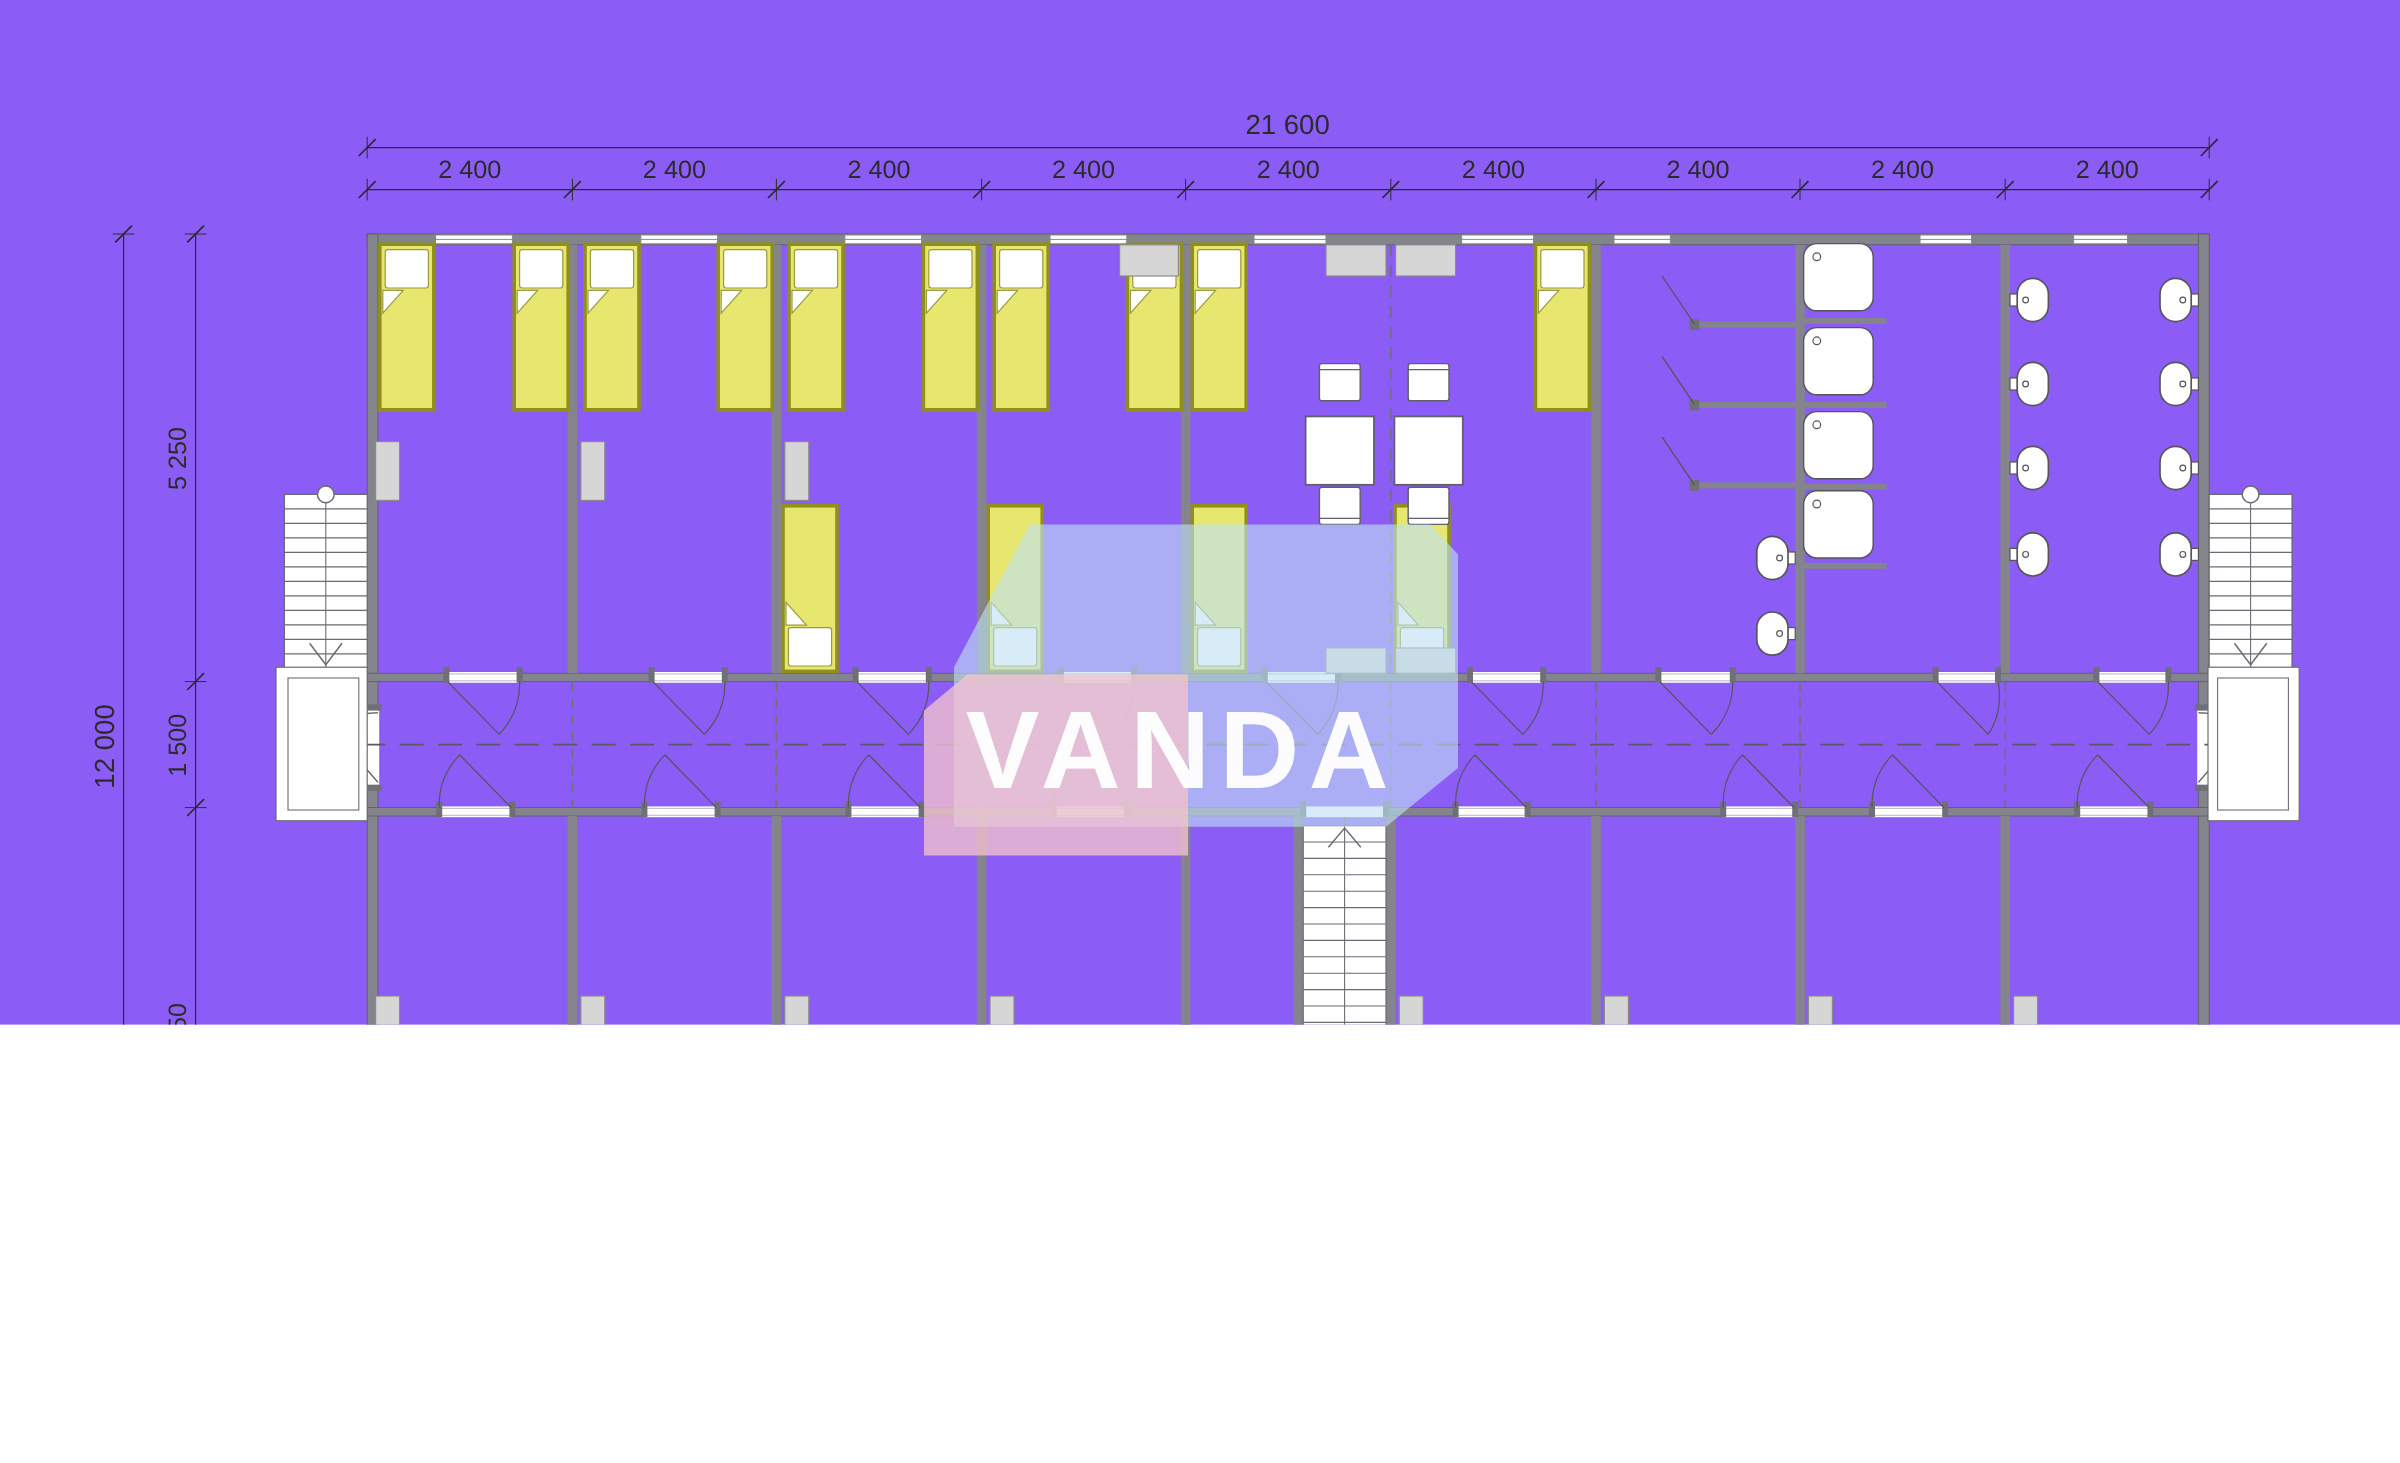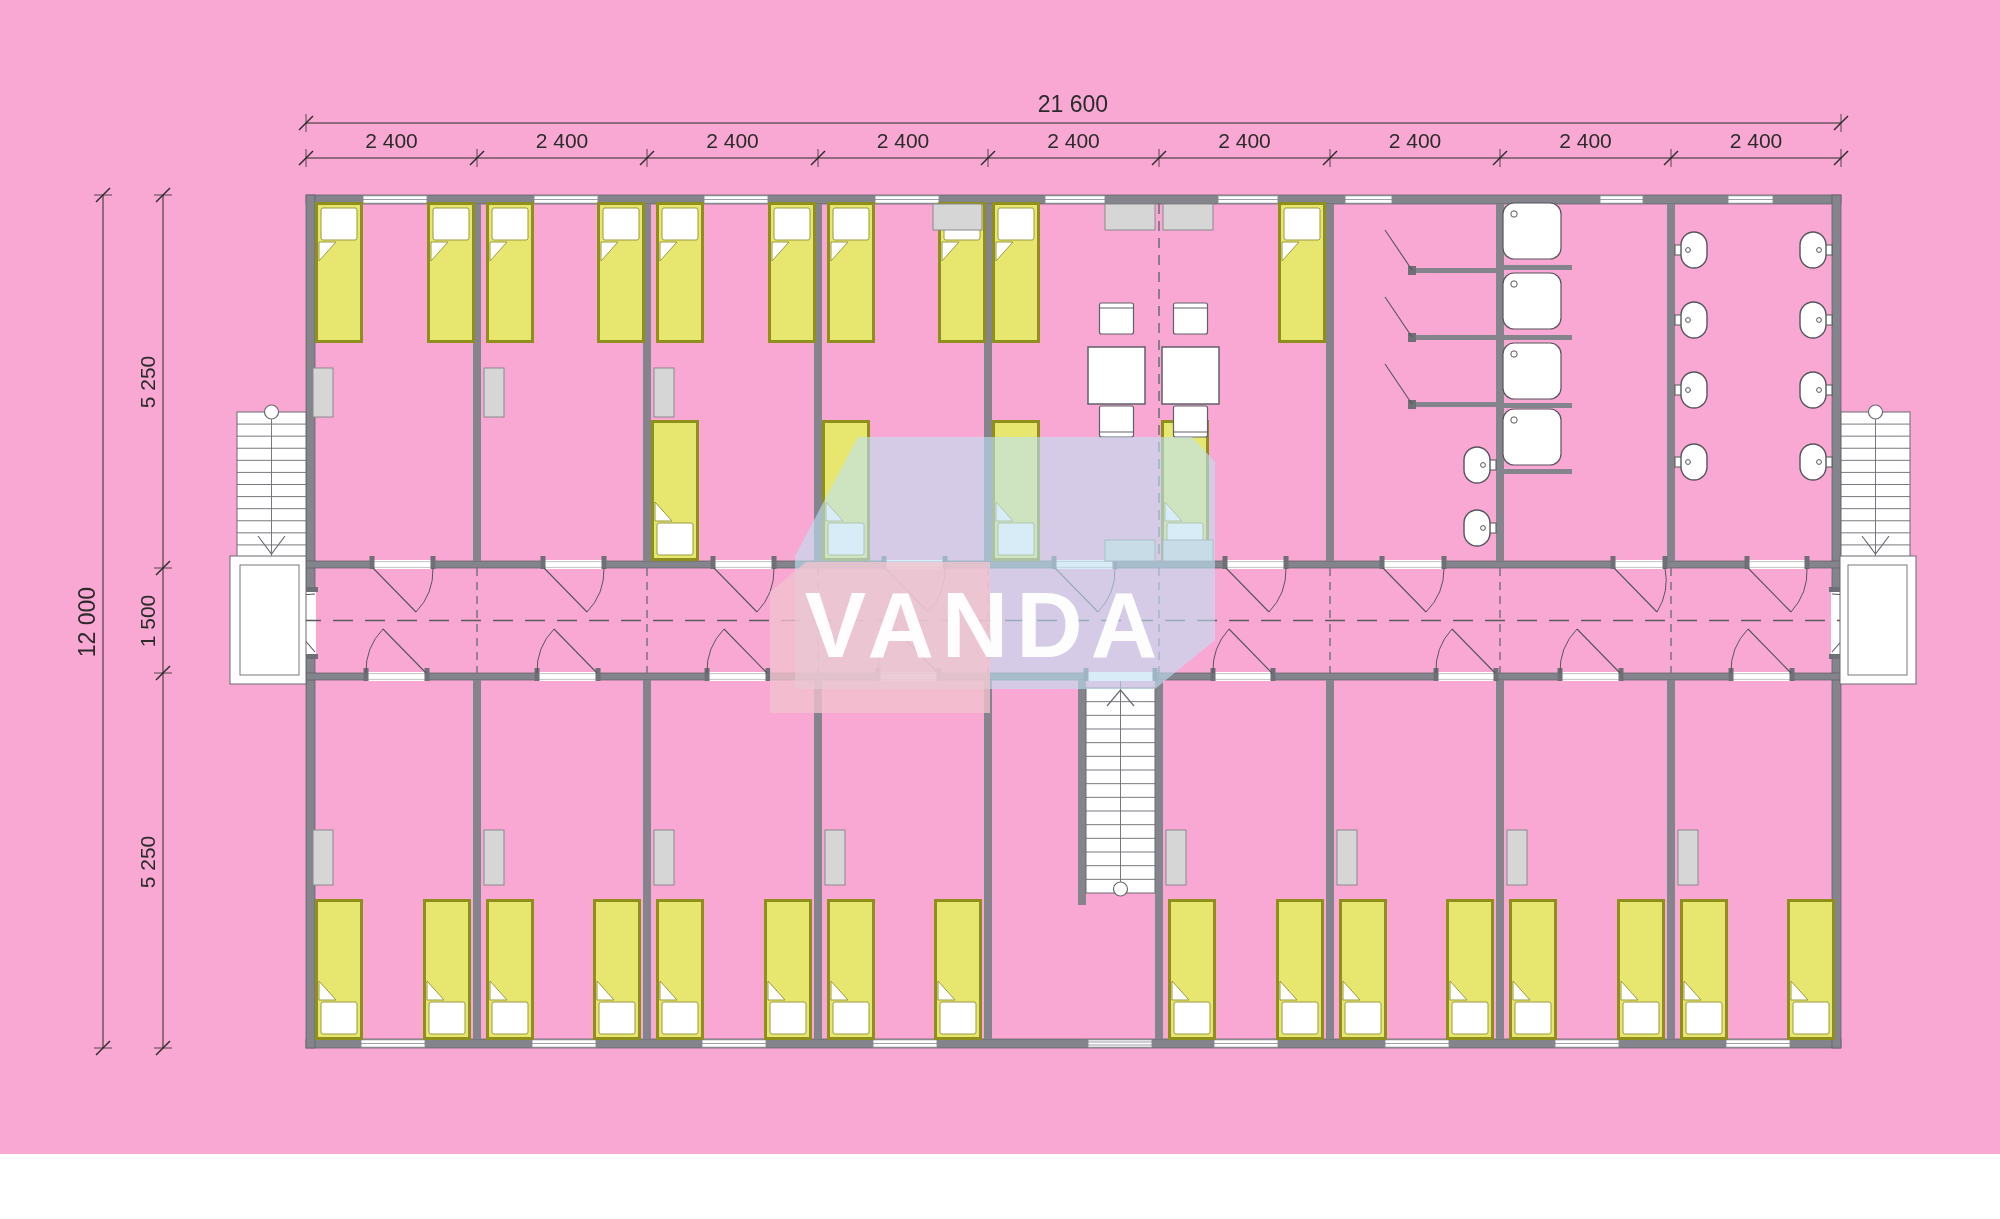--- a/index.html
+++ b/index.html
@@ -1,16 +1,16 @@
 <!DOCTYPE html>
 <html><head>
 <meta charset="utf-8">
 <style>
   html,body{margin:0;padding:0;background:#ffffff;}
-  .stage{position:relative;width:2000px;height:1154px;background:#f9a8d4;overflow:hidden;
+  .stage{position:relative;width:2000px;height:854px;background:#8b5cf6;overflow:hidden;
          font-family:"Liberation Sans",sans-serif;}
   svg{display:block;}
   text{font-family:"Liberation Sans",sans-serif;}
 </style>
 </head>
 <body>
 
 <div class="stage">
   <svg id="plan" width="2000" height="1219" viewBox="0 0 2000 1219">
       <g>

